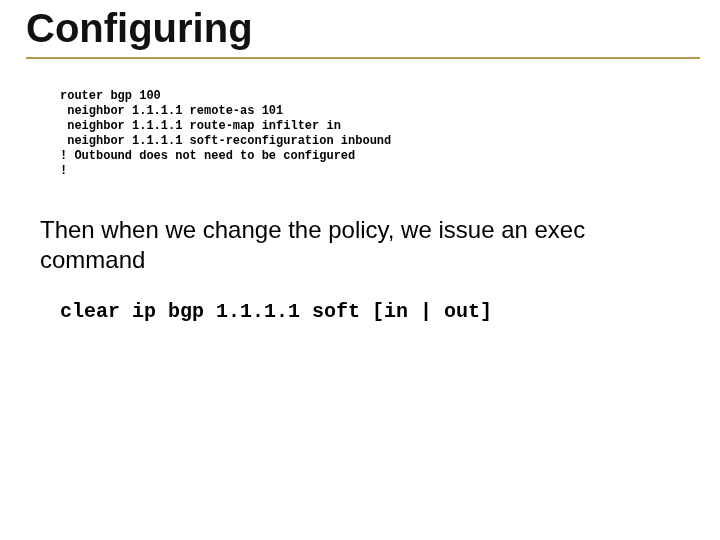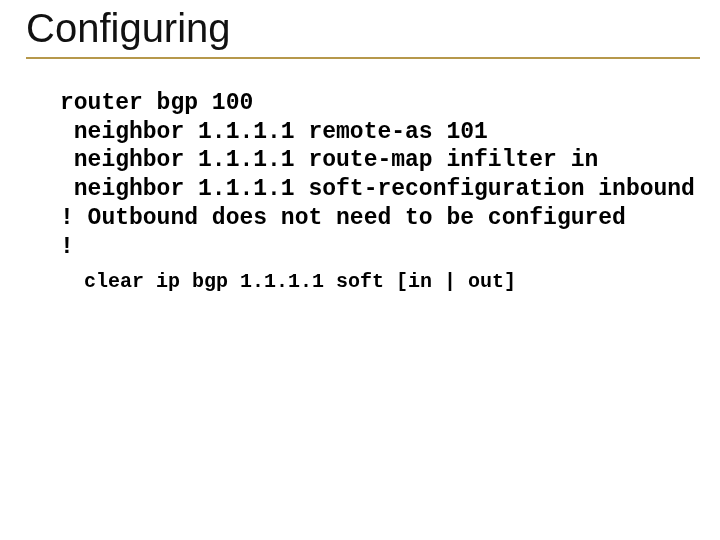--- a/index.html
+++ b/index.html
@@ -17,57 +17,56 @@
     height: 540px;
     position: relative;
     box-sizing: border-box;
   }
   .title-wrap {
     padding: 6px 20px 0 26px;
   }
   .title {
     font-size: 40px;
     line-height: 1.12;
-    font-weight: 400;
+    font-weight: 700;
     color: #111;
     margin: 0;
   }
   .title-underline {
     height: 2px;
     background: #b6984b;
     margin: 6px 0 0 0;
     width: 100%;
   }
   .body {
     padding: 30px 60px 0 60px;
   }
   .code {
     font-family: "Courier New", Courier, monospace;
-    font-size: 23px;
+    font-size: 12px;
     line-height: 1.25;
     font-weight: bold;
     white-space: pre;
     color: #000;
-    margin-bottom: 8px;
+    margin-bottom: 36px;
   }
   .paragraph {
     font-family: Arial, Helvetica, sans-serif;
     font-size: 24px;
     line-height: 1.25;
     color: #000;
     margin: 0 0 24px -20px;
   }
   .code2 {
     font-family: "Courier New", Courier, monospace;
     font-size: 20px;
     line-height: 1.25;
     font-weight: bold;
     white-space: pre;
     color: #000;
-    margin-left: 24px;
   }
 </style>
 </head>
 <body>
 
 <div class="slide">
 
   <div class="title-wrap">
     <h1 class="title">
       <span>Configuring</span><br>
@@ -77,18 +76,19 @@
 
   <div class="body">
 
     <div class="code"><span>router bgp 100</span>
 <span> neighbor 1.1.1.1 remote-as 101</span>
 <span> neighbor 1.1.1.1 route-map infilter in</span>
 <span> neighbor 1.1.1.1 soft-reconfiguration inbound</span>
 <span>! Outbound does not need to be configured</span>
 <span>!</span></div>
 
+    <p class="paragraph">Then when we change the policy, we issue an exec command</p>
 
     <div class="code2"><span>clear ip bgp 1.1.1.1 soft [in | out]</span></div>
 
   </div>
 
 </div>
 
 </body></html>

